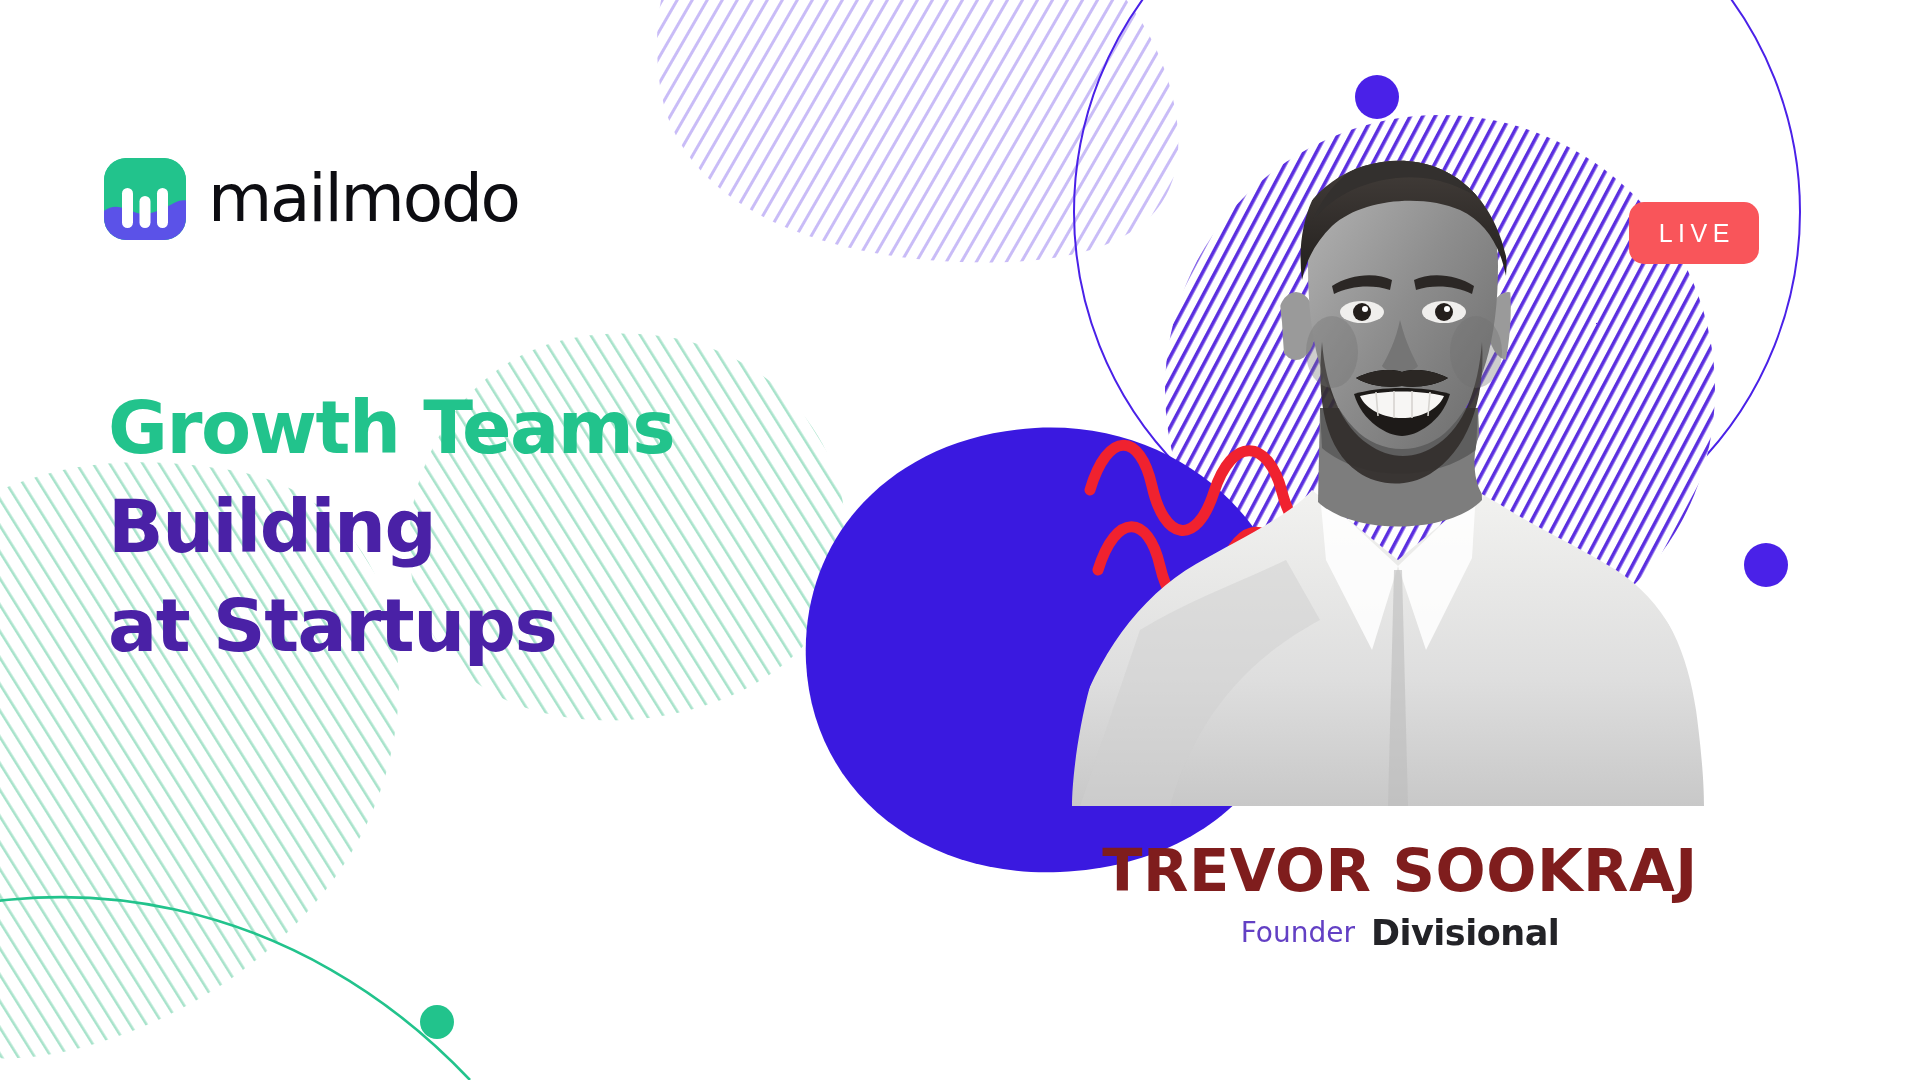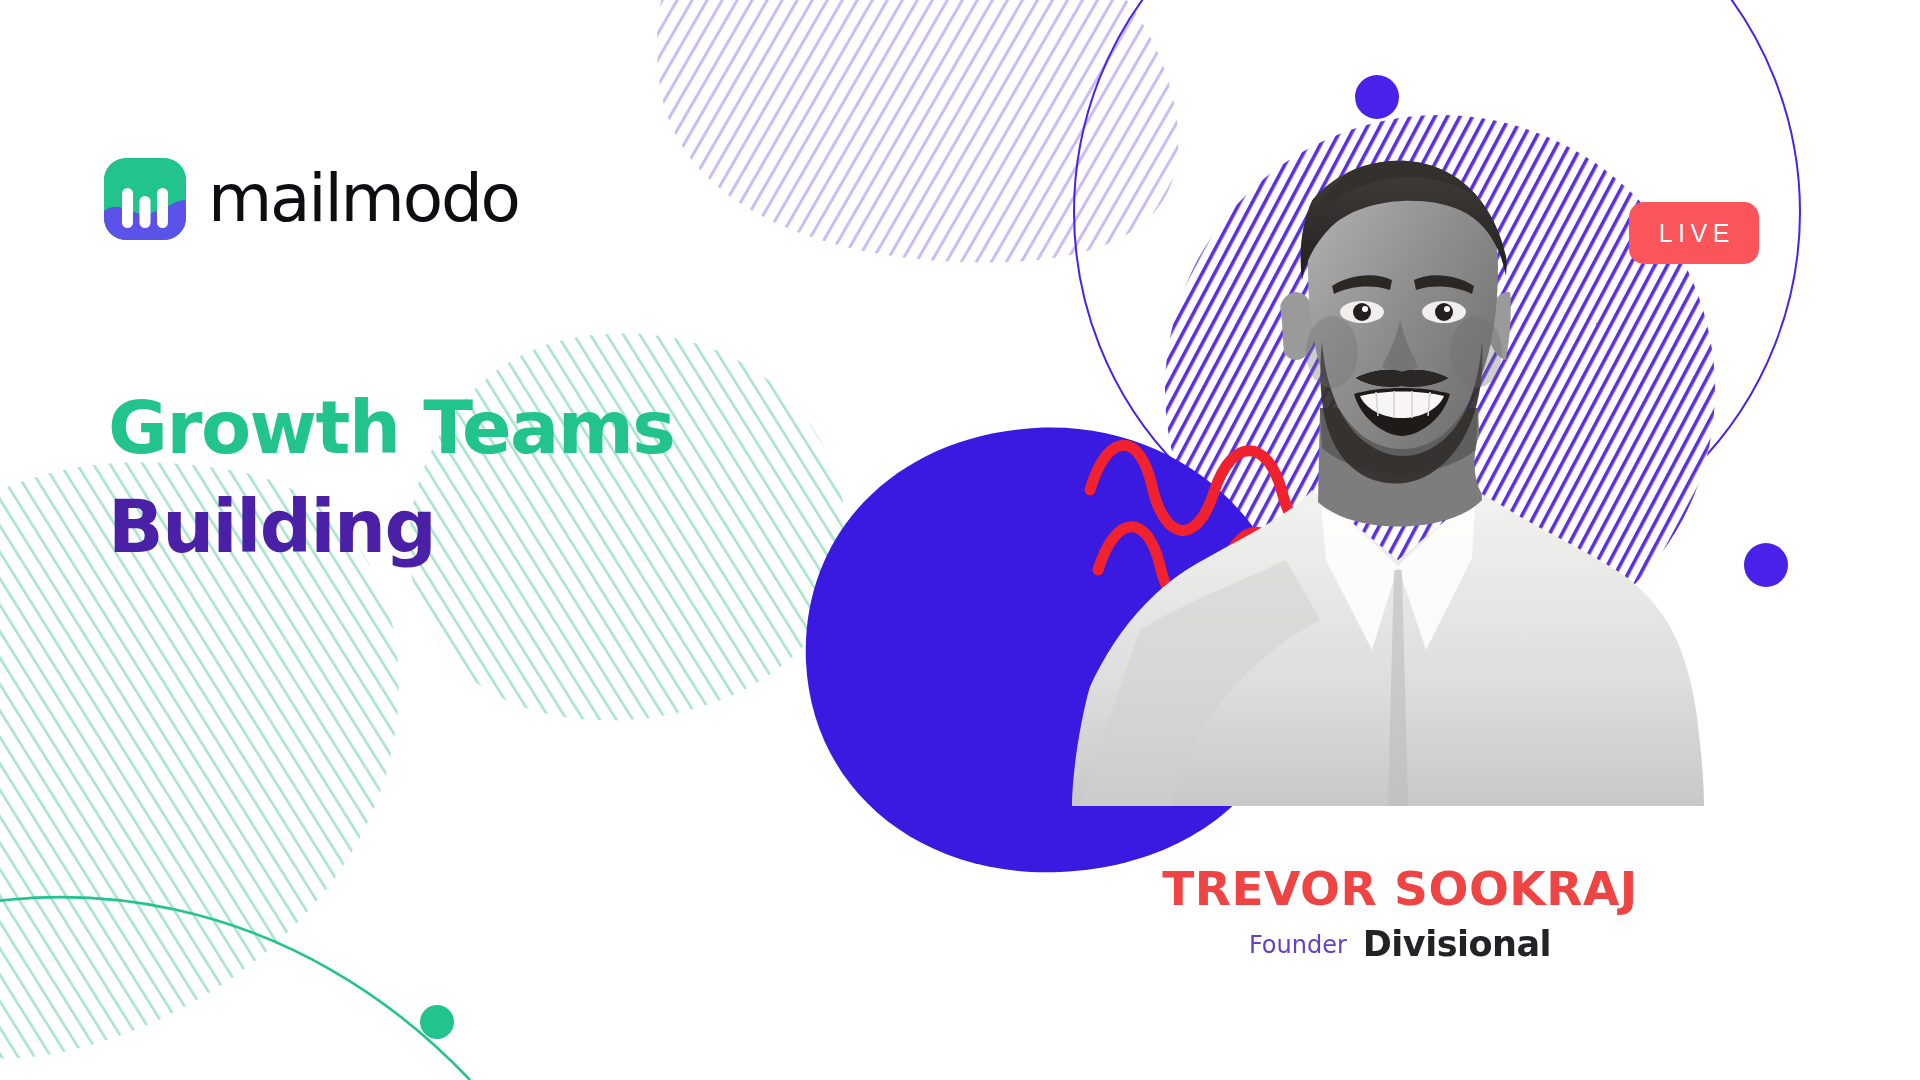--- a/index.html
+++ b/index.html
@@ -101,37 +101,36 @@
   #speaker-block {
     position: absolute;
     left: 1030px;
     top: 840px;
     width: 740px;
     text-align: center;
     z-index: 40;
   }
   #speaker-name {
     font-family: "DejaVu Sans", sans-serif;
-    font-size: 47px;
+    font-size: 59px;
     font-weight: 700;
     letter-spacing: 0.5px;
-    color: #ef4444;
+    color: #7f1d1d;
     line-height: 1.05;
-    margin-top: 24px;
   }
   #speaker-role-row {
     margin-top: 14px;
     display: flex;
     align-items: center;
     justify-content: center;
     gap: 16px;
   }
   #speaker-role {
     font-family: "DejaVu Sans", sans-serif;
-    font-size: 24px;
+    font-size: 28px;
     font-weight: 400;
     color: #6340c4;
     line-height: 1;
   }
   #company-logo {
     font-family: "DejaVu Sans", sans-serif;
     font-size: 35px;
     font-weight: 600;
     color: #232327;
     line-height: 1;
@@ -230,20 +229,21 @@
         <rect x="35.5" y="38" width="11" height="32" rx="5.5" fill="#ffffff"></rect>
         <rect x="53" y="30" width="11" height="40" rx="5.5" fill="#ffffff"></rect>
       </svg>
     </div>
     <div id="logo-wordmark">mailmodo</div>
   </div>
 
   <div id="headline">
     <div class="headline-line hl-green">Growth Teams</div>
     <div class="headline-line hl-purple">Building</div>
+    <div class="headline-line hl-purple">at Startups</div>
   </div>
 
   <div id="photo-wrap">
     <svg viewBox="0 0 730 716" width="730" height="716" xmlns="http://www.w3.org/2000/svg">
       <defs>
         <clipPath id="clip-person">
           <path d="M 262 232
                    C 250 150 292 82 362 72
                    C 436 62 486 118 490 196
                    C 494 252 482 300 462 338

